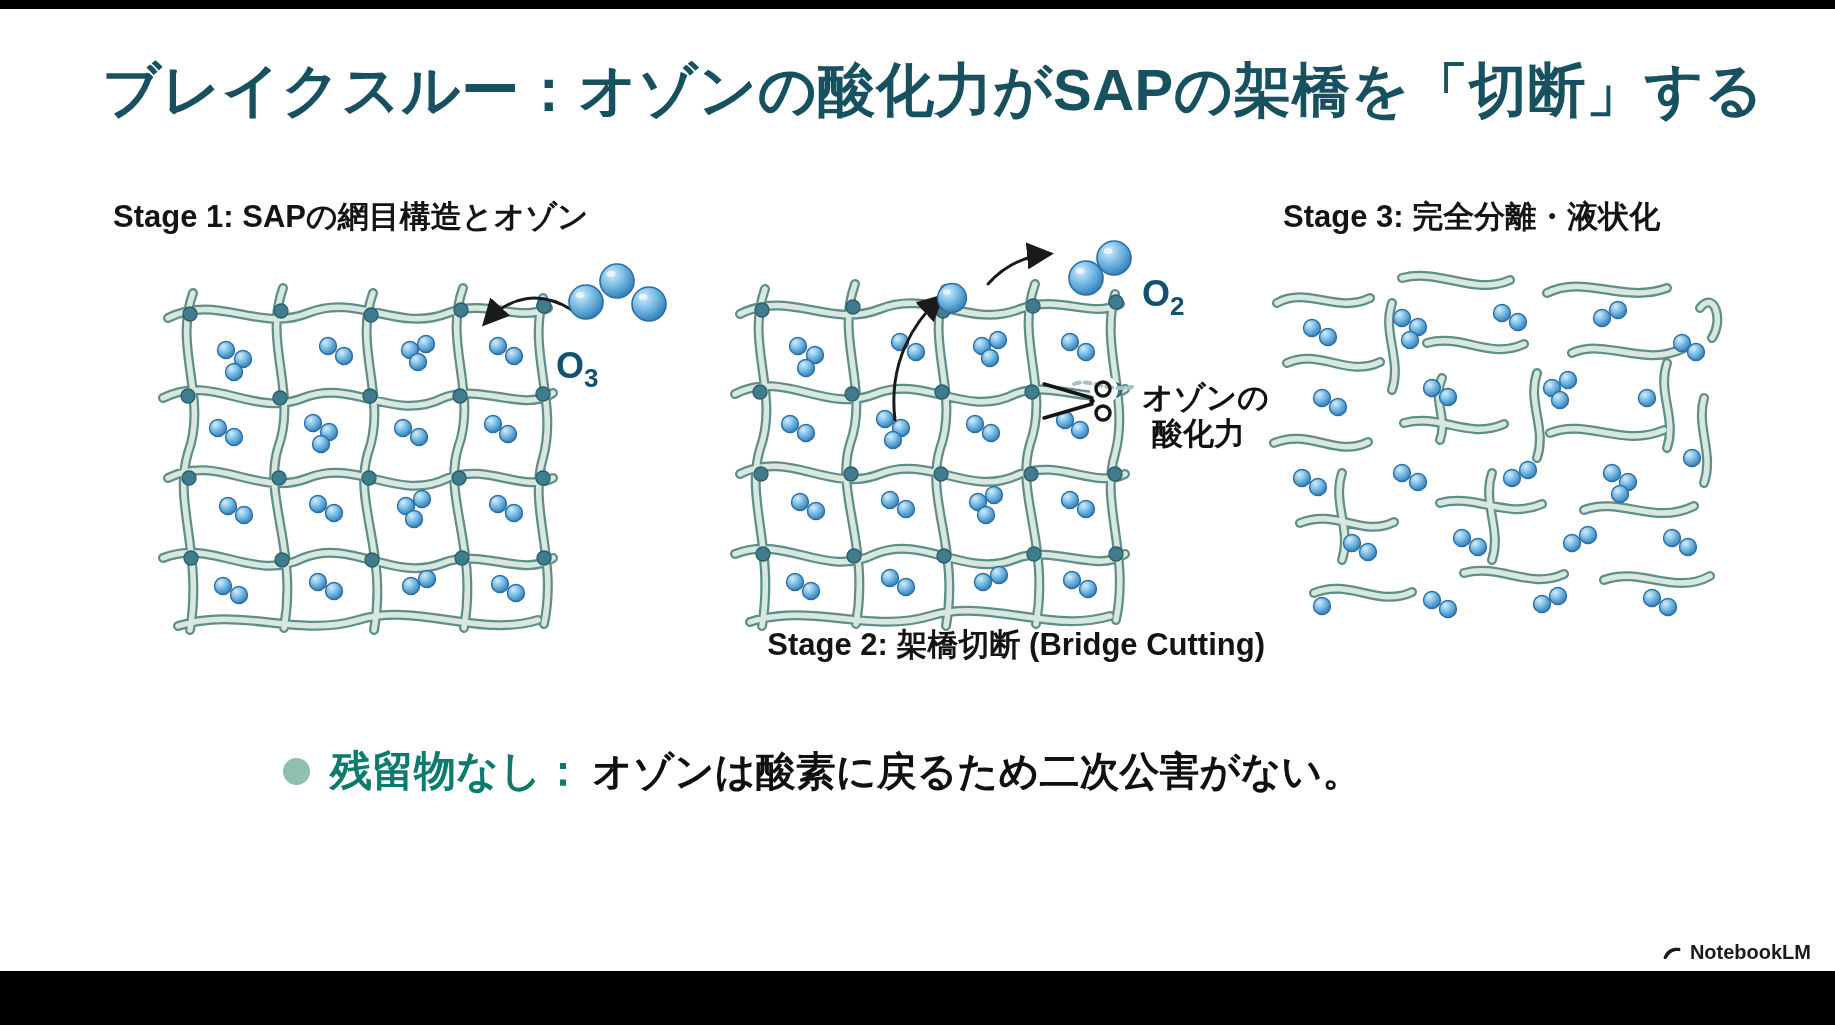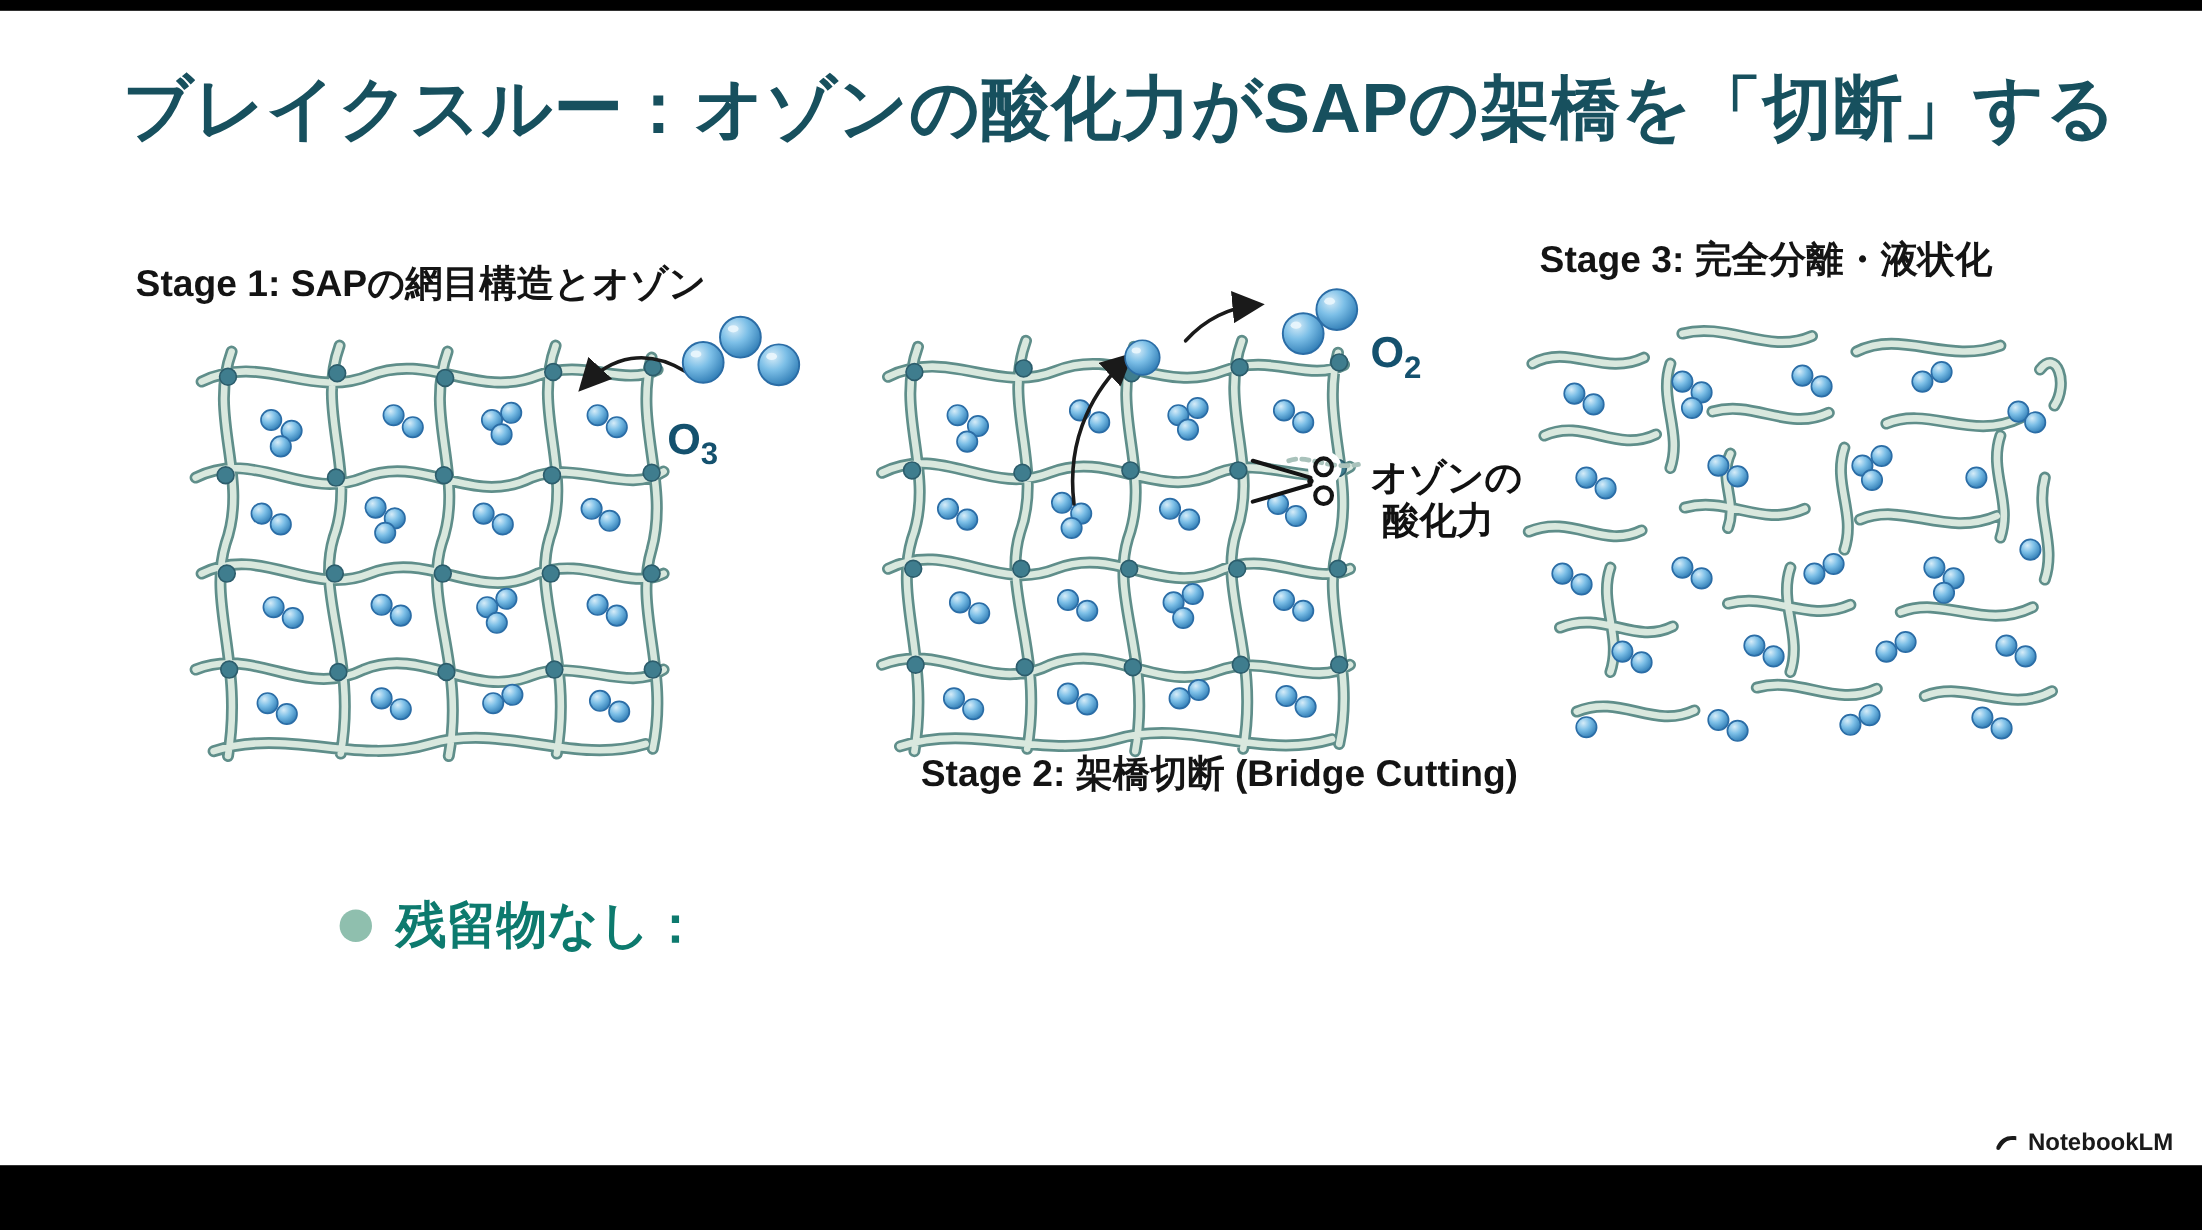--- a/index.html
+++ b/index.html
@@ -9,21 +9,21 @@
   }
   .bar{position:absolute;left:0;width:100%;height:9px;background:#000;}
   .bar.top{top:0;}
   .bar.bottom{bottom:0;}
 
   .title{
     position:absolute;left:102px;top:52px;margin:0;
     font-size:58px;font-weight:800;color:#17505e;letter-spacing:0.5px;white-space:nowrap;
   }
   .stage-label{position:absolute;font-size:31px;font-weight:700;color:#141414;white-space:nowrap;}
-  .stage1-pos{left:113px;top:196px;margin-top:20px;}
+  .stage1-pos{left:113px;top:196px;}
   .stage3-pos{left:1283px;top:196px;}
   .stage2-pos{left:545px;top:624px;width:720px;text-align:right;}
 
   .diagram{position:absolute;}
   #svg1{left:148px;top:238px;}
   #svg2{left:690px;top:222px;}
   #svg3{left:1252px;top:248px;}
 
   .strand-under{fill:none;stroke:#5f8e8a;stroke-width:10;stroke-linecap:round;}
   .strand-over{fill:none;stroke:#d9e8de;stroke-width:5.5;stroke-linecap:round;}
@@ -34,21 +34,21 @@
   .scissor-stroke{stroke:#141414;stroke-width:3.4;stroke-linecap:round;fill:none;}
   .cut-dash{fill:none;stroke:#a9c2bb;stroke-width:4;stroke-dasharray:6 5;stroke-linecap:round;}
 
   .bullets{position:absolute;left:283px;top:703px;display:flex;flex-direction:column;gap:14px;margin-top:40px;}
   .bullet{display:flex;align-items:center;}
   .bullet .dot{width:27px;height:27px;border-radius:50%;background:#8fbfae;margin-right:20px;flex:none;}
   .bullet .term{font-size:42px;font-weight:800;color:#0d7a6e;margin-right:8px;white-space:nowrap;}
   .bullet .text{font-size:40px;font-weight:700;color:#101010;white-space:nowrap;}
 
   .footer{
-    position:absolute;right:24px;bottom:16px;display:flex;align-items:flex-start;gap:7px;
+    position:absolute;right:24px;bottom:16px;display:flex;align-items:center;gap:7px;
     font-size:20px;font-weight:700;color:#1a1a1a;
   }
 </style>
 </head>
 <body>
 
 <div class="slide">
   <div class="bar top"></div>
   <div class="bar bottom"></div>
 
@@ -255,20 +255,21 @@
         <use href="#wdot" x="306" y="348"></use>
       <use href="#wdot" x="400" y="350"></use>
         <use href="#wdot" x="416" y="359"></use>
     </g>
   </svg>
 
   <div class="bullets">
     <div class="bullet">
       <span class="dot"></span>
       <span class="term">残留物なし：</span>
+      <span class="text">オゾンは酸素に戻るため二次公害がない。</span>
     </div>
   </div>
 
   <div class="footer">
     <svg width="22" height="22" viewBox="0 0 24 24">
       <path d="M3,16 C7,8 12,5.5 21,6.5 L21,10 C14,9 10,11 6.5,17.5 Z" fill="#1a1a1a"></path>
       <circle cx="4.6" cy="17" r="1.8" fill="#1a1a1a"></circle>
     </svg>
     <span>NotebookLM</span>
   </div>

